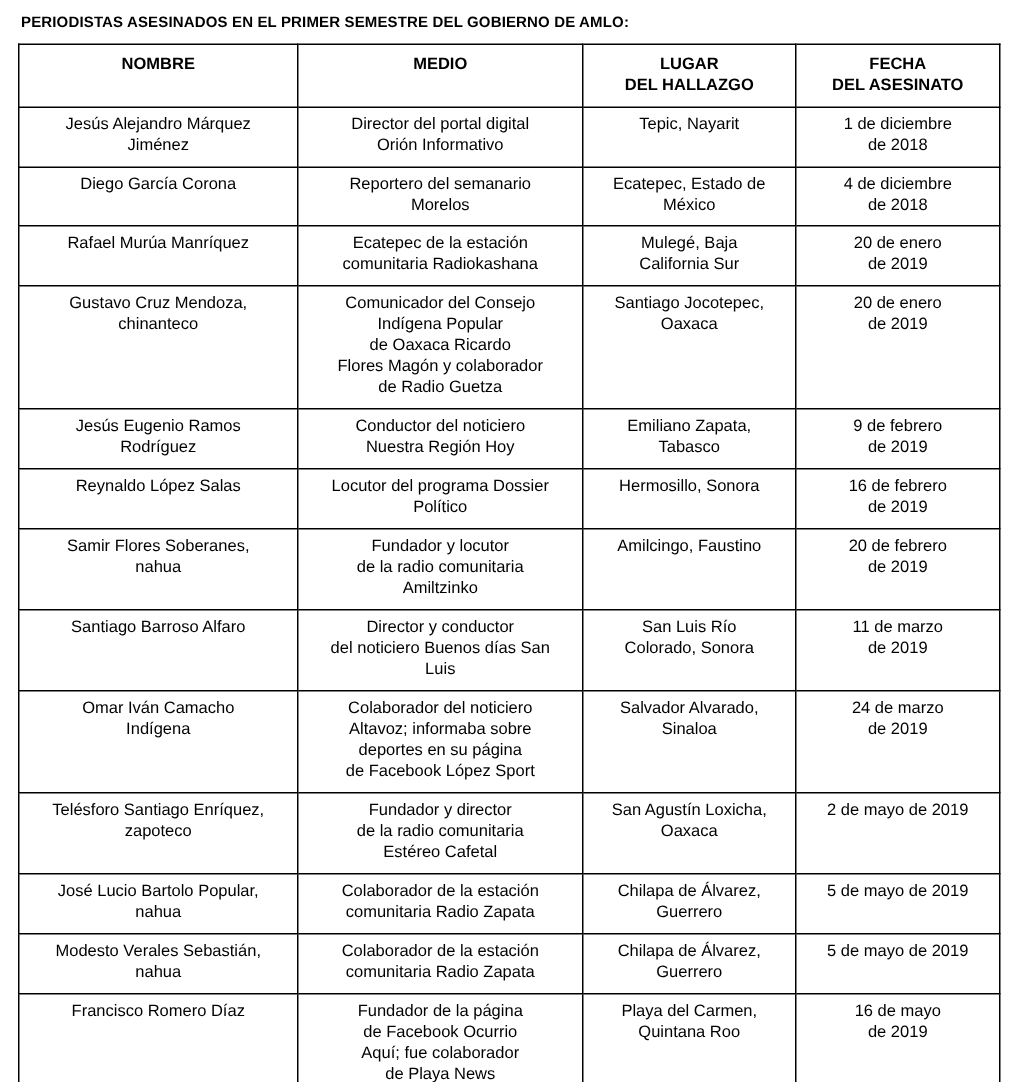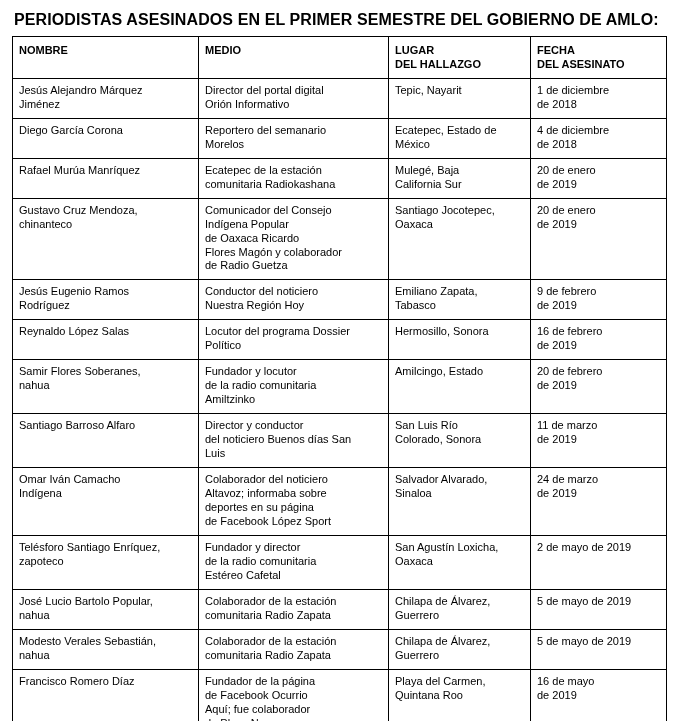--- a/index.html
+++ b/index.html
@@ -12,41 +12,42 @@
     min-height: 721px;
     font-family: "Liberation Sans", sans-serif;
     color: #000000;
   }
   .page {
     width: 678px;
     box-sizing: border-box;
     padding: 10px 12px 8px 12px;
   }
   .doc-title {
-    font-size: 16px;
+    font-size: 10px;
     font-weight: bold;
     letter-spacing: 0.1px;
     margin: 0 0 7px 2px;
     line-height: 1.2;
   }
   table.journalists {
     border-collapse: collapse;
     width: 654px;
     table-layout: fixed;
   }
   table.journalists th,
   table.journalists td {
     border: 1px solid #000000;
     vertical-align: top;
     padding: 5px 6px 6px 6px;
     font-size: 11px;
     line-height: 1.27;
+    text-align: center;
   }
   table.journalists th {
-    text-align: left;
+    text-align: center;
     font-weight: bold;
     padding-top: 6px;
     padding-bottom: 6px;
     line-height: 1.3;
   }
   col.c-nombre   { width: 186px; }
   col.c-medio    { width: 190px; }
   col.c-lugar    { width: 142px; }
   col.c-fecha    { width: 136px; }
   .cell-line { display: block; }
@@ -195,21 +196,21 @@
           <td>
             <span class="cell-line">Samir Flores Soberanes,</span>
             <span class="cell-line">nahua</span>
           </td>
           <td>
             <span class="cell-line"><span>Fundador y locutor</span></span>
             <span class="cell-line"><span>de la radio comunitaria</span></span>
             <span class="cell-line"><span>Amiltzinko</span></span>
           </td>
           <td>
-            <span class="cell-line">Amilcingo, Estado</span>
+            <span class="cell-line">Amilcingo, Faustino</span>
           </td>
           <td>
             <span class="cell-line">20 de febrero</span>
             <span class="cell-line">de 2019</span>
           </td>
         </tr>
         <tr>
           <td>
             <span class="cell-line">Santiago Barroso Alfaro</span>
           </td>

